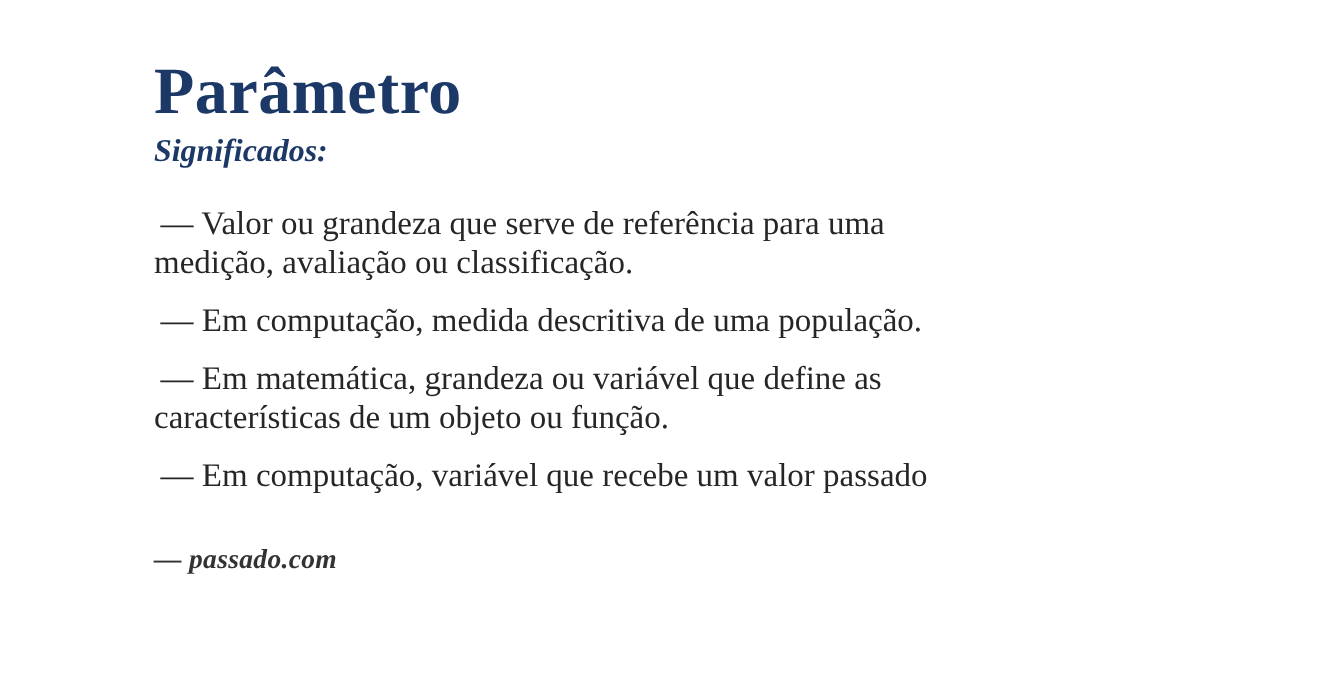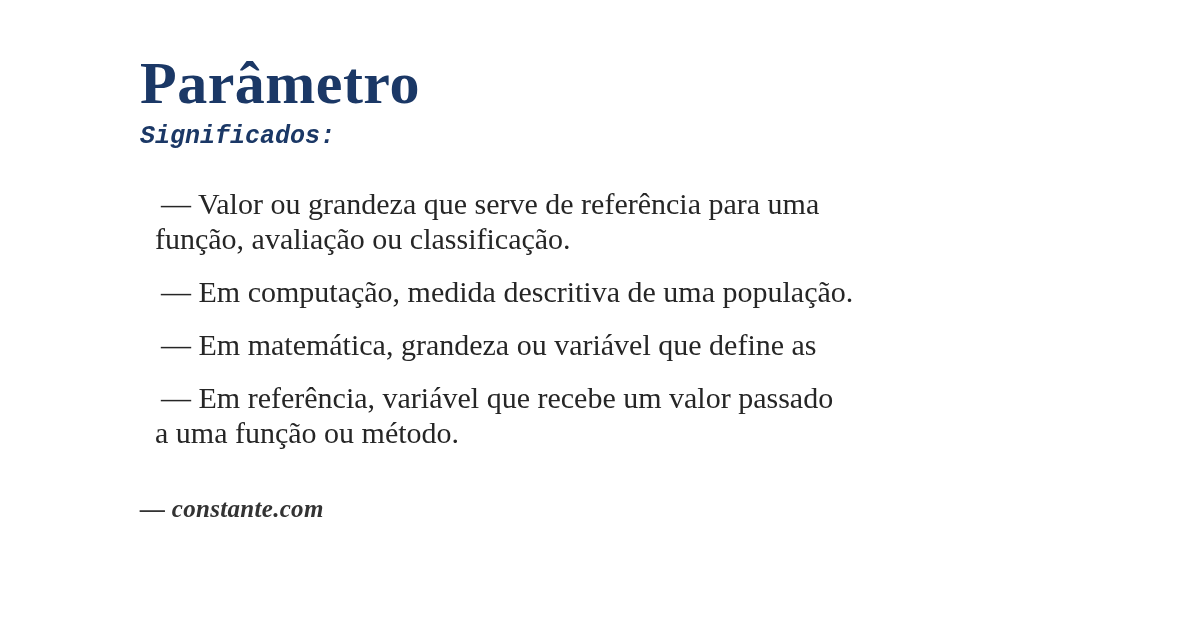--- a/index.html
+++ b/index.html
@@ -22,36 +22,34 @@
   }
   .word-title{
     font-size:60px;
     line-height:66px;
     font-weight:bold;
     color:var(--navy);
     letter-spacing:0.5px;
   }
   .meanings-label{
     margin-top:4px;
-    font-size:25px;
+    font-size:29px;
     line-height:34px;
     font-weight:bold;
     font-style:italic;
     color:var(--navy);
-    font-family:Liberation Mono, monospace;
   }
   .definitions{
     margin-top:32px;
   }
   .definition-item{
     font-size:30px;
     line-height:35px;
     color:var(--body-text);
     margin-bottom:18px;
-    margin-left:15px;
   }
   .definition-line{
     display:block;
     white-space:nowrap;
   }
   .definition-line.first{
     text-indent:6px;
   }
   .source-attribution{
     margin-top:44px;
@@ -69,33 +67,33 @@
 <div class="card">
 
   <h1 class="word-title">Parâmetro</h1>
 
   <div class="meanings-label">Significados:</div>
 
   <div class="definitions">
 
     <div class="definition-item">
       <span class="definition-line first">— Valor ou grandeza que serve de referência para uma</span>
-      <span class="definition-line">função, avaliação ou classificação.</span>
+      <span class="definition-line">medição, avaliação ou classificação.</span>
     </div>
 
     <div class="definition-item">
       <span class="definition-line first">— Em computação, medida descritiva de uma população.</span>
     </div>
 
     <div class="definition-item">
       <span class="definition-line first">— Em matemática, grandeza ou variável que define as</span>
+      <span class="definition-line">características de um objeto ou função.</span>
     </div>
 
     <div class="definition-item">
-      <span class="definition-line first">— Em referência, variável que recebe um valor passado</span>
-      <span class="definition-line">a uma função ou método.</span>
+      <span class="definition-line first">— Em computação, variável que recebe um valor passado</span>
     </div>
 
   </div>
 
-  <div class="source-attribution">— constante.com</div>
+  <div class="source-attribution">— passado.com</div>
 
 </div>
 
 </body></html>

